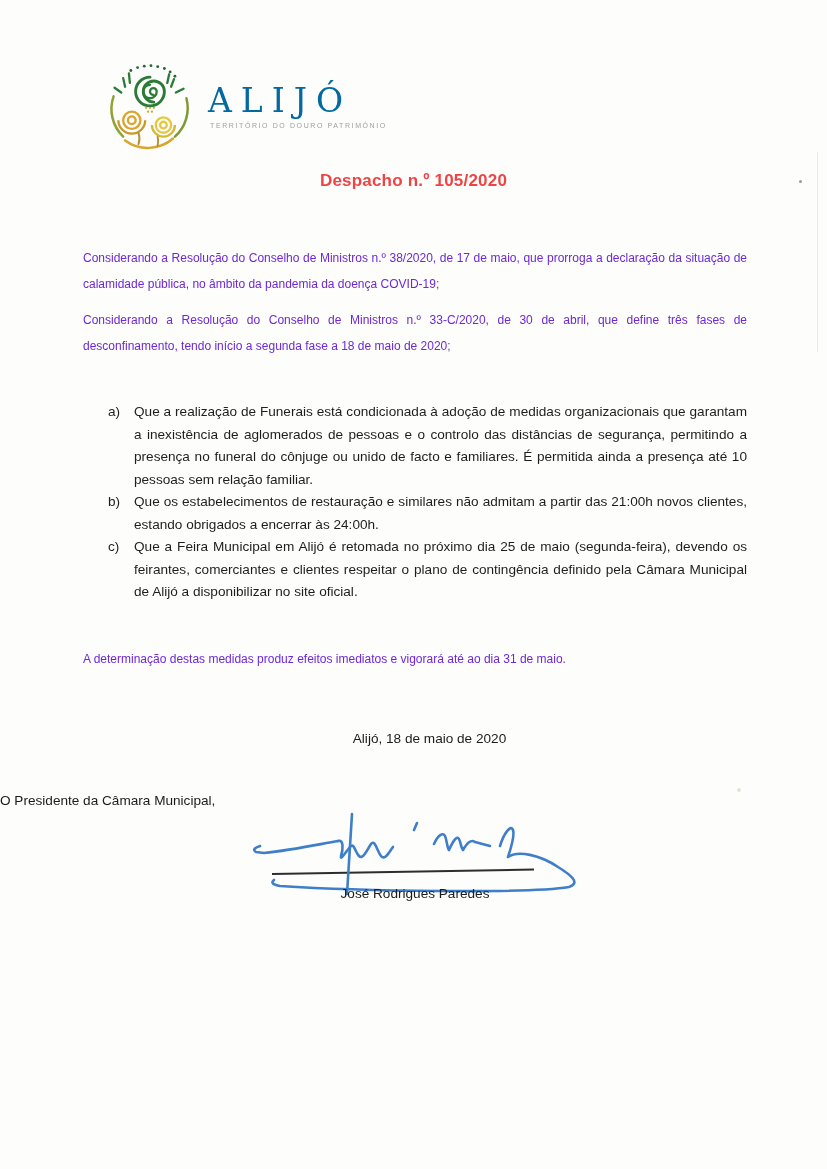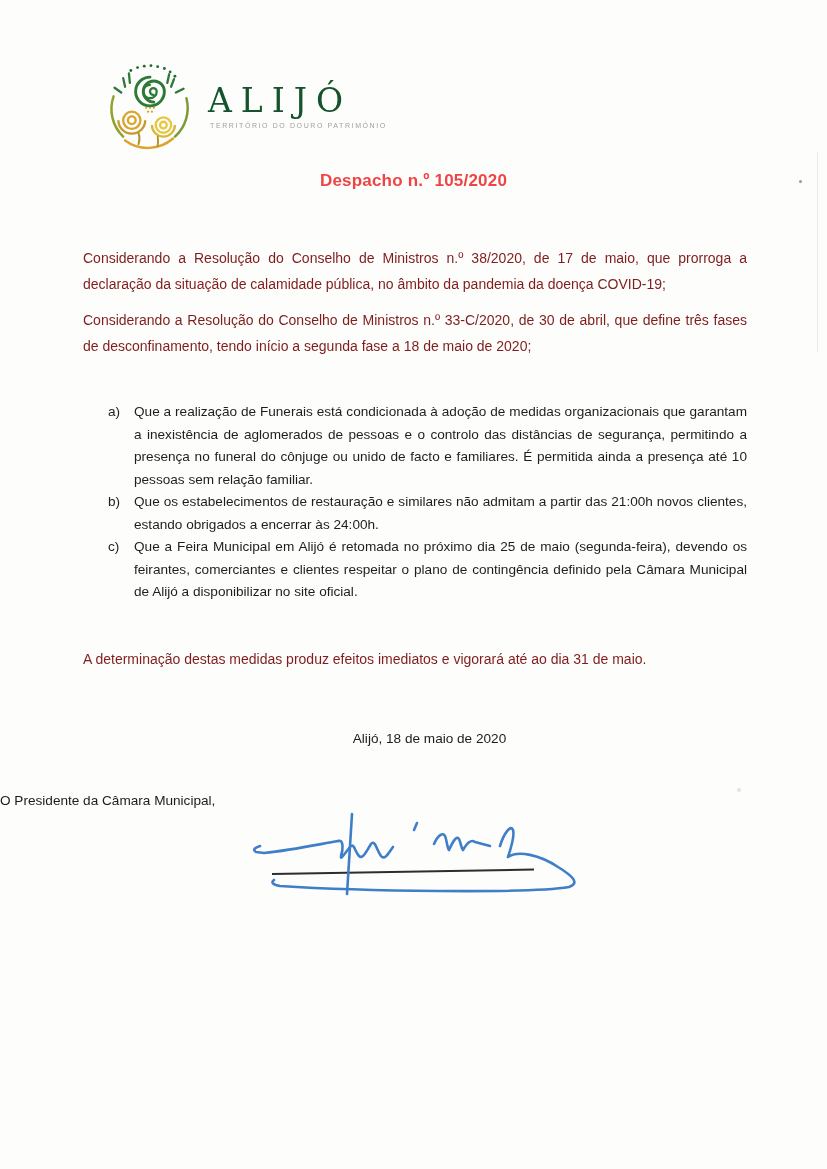--- a/index.html
+++ b/index.html
@@ -11,37 +11,37 @@
     overflow:hidden;
   }
   .page{position:absolute;inset:0;background:#fdfdfc;}
 
   
   .logo{position:absolute;left:102px;top:58px;display:flex;align-items:flex-start;}
   .logo svg{display:block;}
   .wordmark-block{margin-left:10px;margin-top:26px;}
   .wordmark{
     font-family:"DejaVu Serif",serif;
-    font-size:33px;letter-spacing:9px;color:#14532d;font-weight:400;line-height:1;
+    font-size:33px;letter-spacing:9px;color:#0369a1;font-weight:400;line-height:1;
   }
   .tagline{
     font-size:7px;letter-spacing:1.6px;color:#a0a0a0;margin-top:5px;margin-left:2px;
     text-transform:uppercase;
   }
 
   
   .doc-title{
     position:absolute;top:171px;left:0;width:100%;text-align:center;
     font-size:17px;font-weight:bold;color:#ef4444;letter-spacing:.2px;
   }
 
   
   .content{position:absolute;left:83px;top:245px;width:664px;}
   .para{
-    font-size:14px;line-height:26px;text-align:justify;color:#7f1d1d;
+    font-size:12px;line-height:26px;text-align:justify;color:#6d28d9;
     margin:0 0 10px 0;
   }
   .para.gap-after{margin-bottom:42px;}
   .intro{margin-bottom:44px;text-align:left;}
 
   .measures{margin-left:25px;}
   .measure{display:flex;margin:0;}
   .m-marker{width:26px;flex-shrink:0;font-size:13.6px;line-height:22.5px;}
   .m-text{flex:1;font-size:13.6px;line-height:22.5px;text-align:justify;}
 
@@ -172,17 +172,18 @@
       <path d="M114,8 L109,88"></path>
 
       <path d="M176,24 l3,-7"></path>
 
       <path d="M196,38 C 200,29 205,26 207,30 C 209,34 209,42 211,44 C 215,35 219,29 221,33 C 223,37 223,42 225,44 C 229,37 233,33 237,36 L252,40"></path>
 
       <path d="M262,40 C 266,27 273,18 275,24 C 277,30 272,45 270,51 C 280,44 302,49 320,61 C 333,69 343,77 331,81 C 290,88 120,85 42,80 q-11,-2 -6,-6"></path>
     </g>
   </svg>
 
+  <div class="signatory">José Rodrigues Paredes</div>
 
   <div class="speck1"></div>
   <div class="speck2"></div>
   <div class="edge-line"></div>
 </div>
 
 </body></html>

